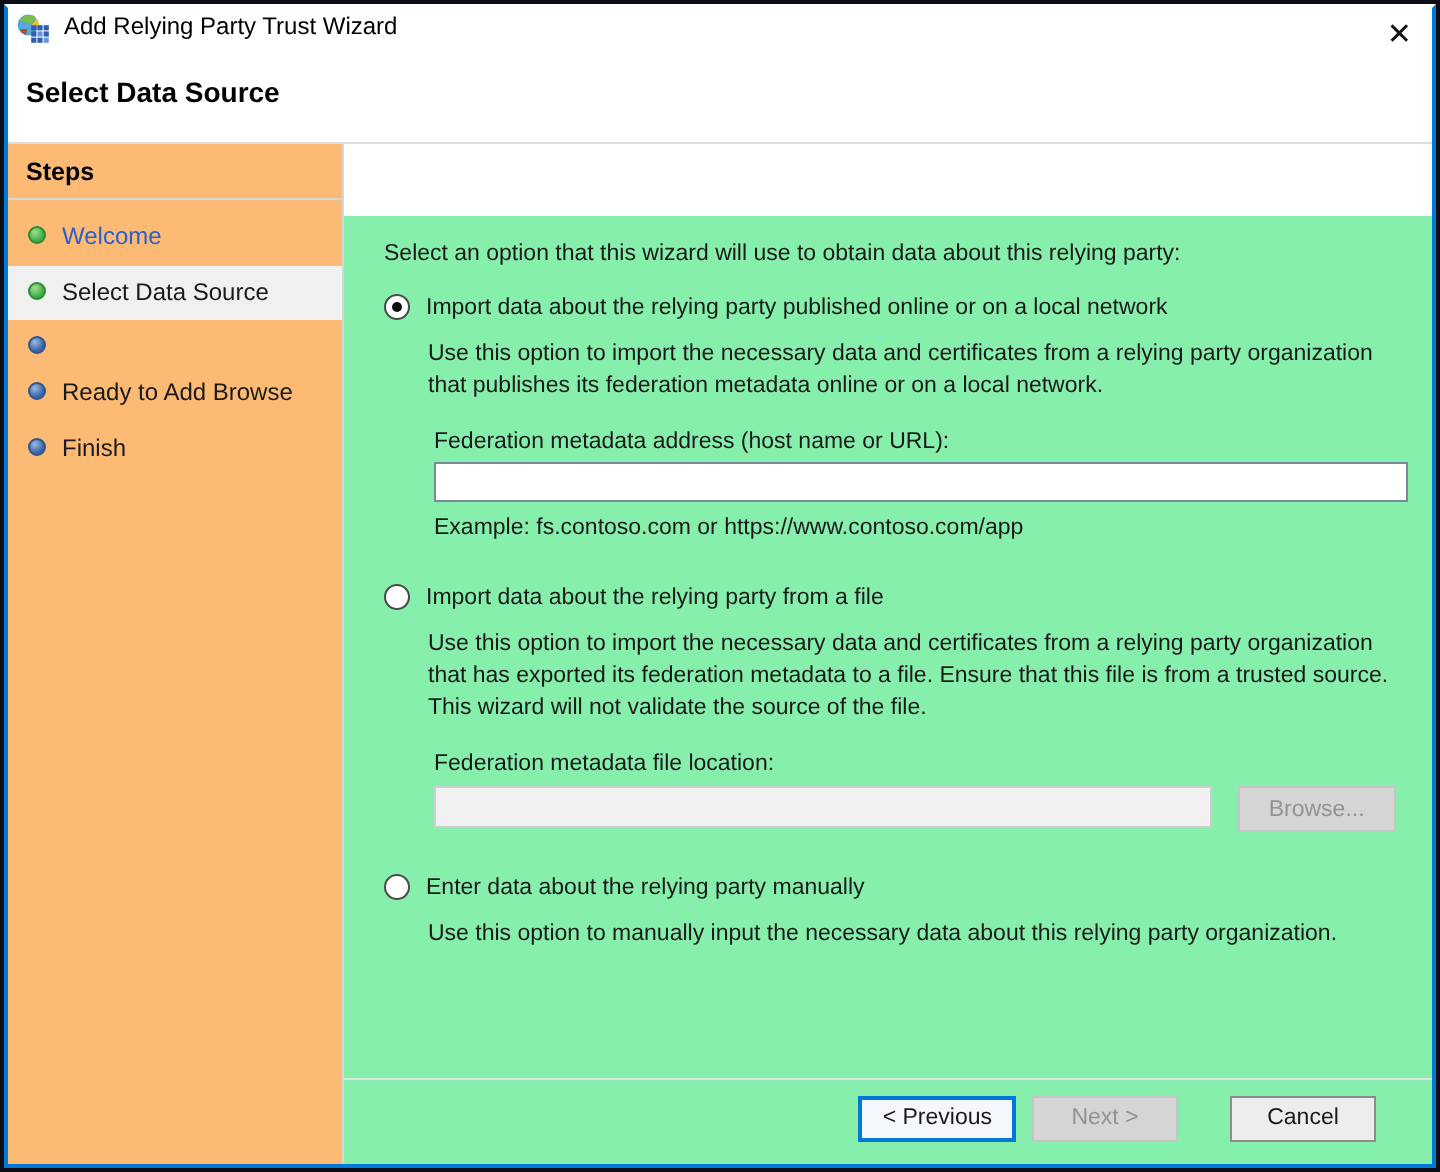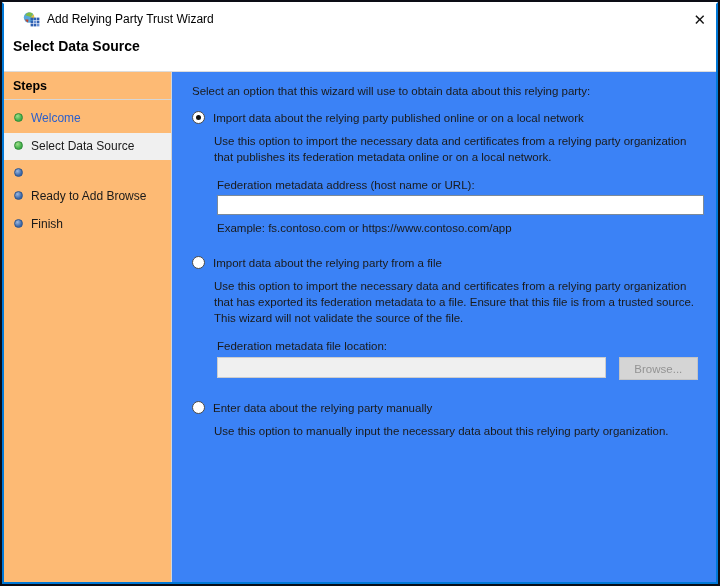--- a/index.html
+++ b/index.html
@@ -19,22 +19,22 @@
     width: 100%; height: 100%;
     border: 2px solid #0078d7;
     border-top-color: #ffffff;
     background: #ffffff;
   }
   .app { height: 100%; display: flex; flex-direction: column; background: #fff; }
 
   
   .titlebar {
     flex: 0 0 28px;
-    display: flex; align-items: center;
-    padding: 2px 10px 0 19px; gap: 7px;
+    display: flex; align-items: flex-start;
+    padding: 2px 10px 0 4px; gap: 7px;
   }
   .app-icon { width: 17px; height: 17px; flex: 0 0 17px; }
   .title-text { font-size: 12px; color: #000; }
   .close-btn {
     margin-left: auto;
     width: 26px; height: 22px;
     display: flex; align-items: center; justify-content: flex-end;
     font-size: 15px; color: #111; line-height: 1;
   }
 
@@ -77,23 +77,24 @@
   }
   .bullet.todo {
     background: radial-gradient(circle at 35% 30%, #9db9e0, #3a67a8 65%);
     border: 1px solid #2f558c;
   }
   .step-label { color: #1a1a1a; }
   .step.visited .step-label { color: #2b5fcc; }
 
   .content {
     flex: 1; min-width: 0;
-    background: #3b82f6;
+    background: #86efac;
     display: flex; flex-direction: column;
     font-size: 11.5px;
+    margin-top: 36px;
   }
   .content-body { flex: 1; padding: 13px 18px 0 20px; }
   .intro { margin-bottom: 14px; }
 
   .option { display: flex; align-items: center; gap: 8px; }
   .radio {
     flex: 0 0 13px; width: 13px; height: 13px;
     border: 1px solid #4a4a4a; border-radius: 50%;
     background: #fff; margin-top: 0px; position: relative;
   }
@@ -229,18 +230,23 @@
           </div>
 
           
           <div class="option gap-opt3">
             <span class="radio"></span>
             <span class="opt-label">Enter data about the relying party manually</span>
           </div>
           <div class="desc">Use this option to manually input the necessary data about this relying party organization.</div>
         </div>
 
+        <div class="footer">
+          <span class="btn default-focus">&lt; Previous</span>
+          <span class="btn disabled">Next &gt;</span>
+          <span class="btn normal cancel">Cancel</span>
+        </div>
       </div>
     </div>
 
   </div>
  </div>
 </div>
 
 </body></html>

